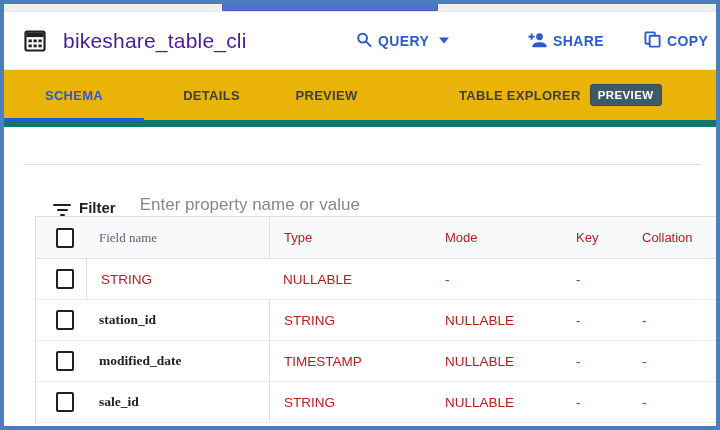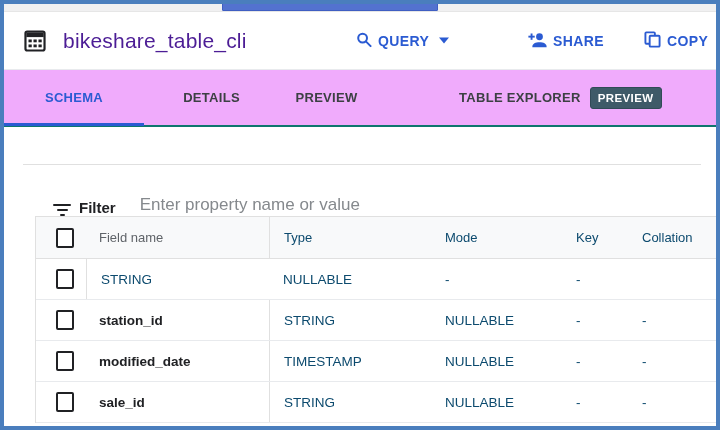--- a/index.html
+++ b/index.html
@@ -21,21 +21,21 @@
   .tbl-icon{margin-left:18px;display:flex;align-items:center;}
   .page-title{margin-left:15px;font-size:21px;font-weight:500;color:#4c1d95;letter-spacing:.2px;}
   .action-btn{position:absolute;top:50%;transform:translateY(-50%);display:flex;align-items:center;gap:6px;
     color:#2b5bd2;font-size:14px;font-weight:700;letter-spacing:.4px;cursor:pointer;background:none;border:none;padding:0;}
   .action-query{left:352px;}
   .action-share{left:524px;}
   .action-copy{left:640px;}
   .caret{width:0;height:0;border-left:5px solid transparent;border-right:5px solid transparent;border-top:6px solid #2b5bd2;margin-left:4px;}
 
   
-  .tabs-row{position:relative;height:57px;display:flex;align-items:center;border-bottom:2px solid #0f766e;background:#f0abfc;}
+  .tabs-row{position:relative;height:57px;display:flex;align-items:center;border-bottom:7px solid #0f766e;background:#eab308;}
   .tab{display:flex;align-items:center;justify-content:center;height:100%;
     font-size:13px;font-weight:700;letter-spacing:.3px;color:#3c4043;cursor:pointer;}
   .tab-schema{width:140px;color:#2b5bd2;}
   .tab-details{width:135px;}
   .tab-preview{width:95px;}
   .tab-explorer{margin-left:85px;gap:9px;}
   .tab-underline{position:absolute;left:0;bottom:-1px;width:140px;height:3px;background:#2b5bd2;}
   .preview-badge{background:#3e5a68;color:#fff;font-size:11.5px;font-weight:700;
     letter-spacing:.4px;padding:4px 7px;border-radius:3px;border:1px solid #314a56;}
 
@@ -50,24 +50,24 @@
   .filter-label{margin-left:8px;font-size:15px;font-weight:700;color:#202124;}
   .filter-input{margin-left:22px;flex:1;border:none;outline:none;font-size:17px;color:#202124;
     font-family:"Liberation Sans",sans-serif;background:transparent;}
   .filter-input::placeholder{color:#85898d;opacity:1;}
 
   
   .schema-table{margin-left:31px;border-left:1px solid #e0e0e0;border-top:1px solid #e0e0e0;width:681px;}
   .trow{display:grid;grid-template-columns:50px 183px 162px 131px 66px 1fr;height:41px;
     border-bottom:1px solid #e8eaed;background:#fff;}
   .trow.thead{height:42px;background:#f8f9fa;border-bottom:1px solid #e0e0e0;}
-  .cell{display:flex;align-items:center;height:100%;font-size:13.5px;color:#0c4a6e;}
+  .cell{display:flex;align-items:center;height:100%;font-size:13.5px;color:#b91c1c;}
   .cell.pad{padding-left:14px;}
   .cell-check{padding-left:20px;}
-  .cell-field{padding-left:13px;font-weight:700;color:#202124;}
+  .cell-field{padding-left:13px;font-weight:700;color:#202124;font-family:Liberation Serif, serif;}
   .thead .cell-field{font-weight:400;color:#5f6368;font-size:13px;}
   .thead .cell{font-size:13px;}
   .cell-divider{border-left:1px solid #e0e0e0;}
   .checkbox{width:18px;height:20px;border:2px solid #202124;border-radius:2px;background:#fff;cursor:pointer;}
 </style>
 </head>
 <body>
 
 <div class="frame">
   <div class="top-strip"></div>

